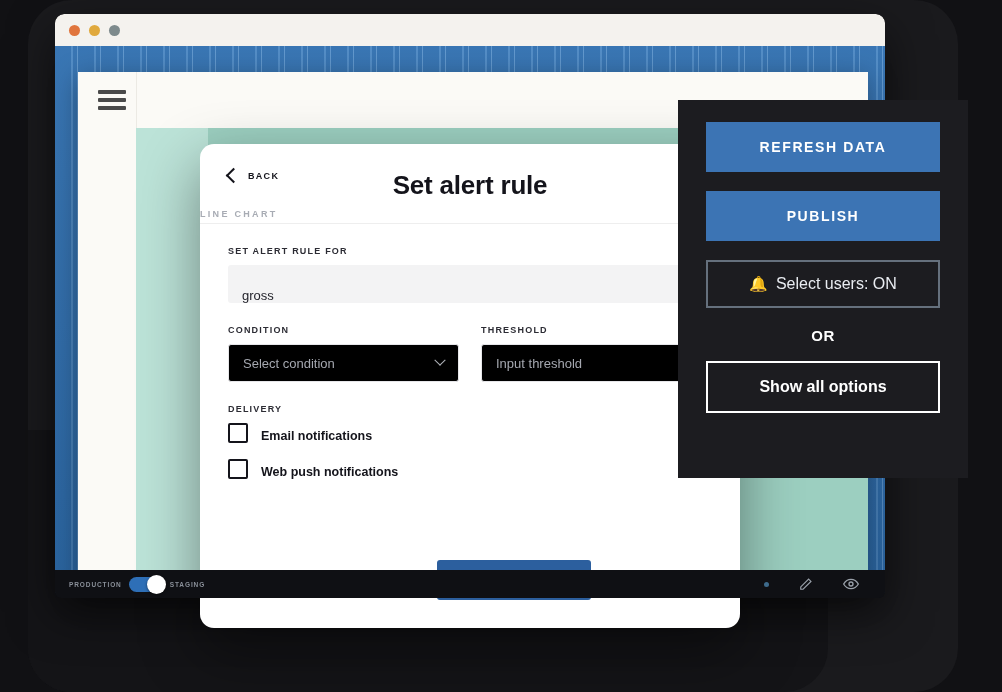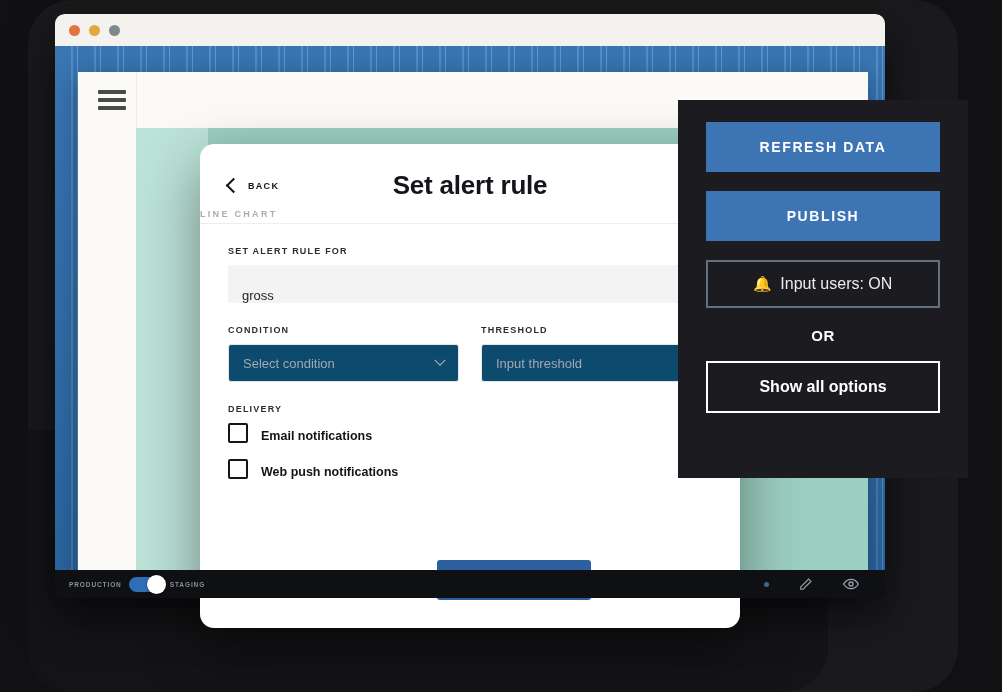--- a/index.html
+++ b/index.html
@@ -170,21 +170,21 @@
     box-shadow: 0 22px 60px rgba(0,0,0,0.42);
     z-index: 5;
     overflow: hidden;
   }
   .modal-header {
     position: relative;
     height: 80px;
     border-bottom: 1px solid #eeeeee;
   }
   .back-btn {
-    position: absolute; left: 28px; top: 36px;
+    position: absolute; left: 28px; top: 26px;
     display: flex; align-items: center; gap: 9px;
     cursor: pointer;
   }
   .chev {
     display: inline-block;
     width: 11px; height: 11px;
     border-left: 2.4px solid #14141b;
     border-bottom: 2.4px solid #14141b;
     transform: rotate(45deg);
   }
@@ -221,21 +221,21 @@
   }
   .row { display: flex; gap: 22px; margin-bottom: 22px; }
   .col { flex: 1; }
   .select-field, .input-field {
     height: 38px;
     border: 1px solid #e6e6e9;
     border-radius: 3px;
     display: flex; align-items: center;
     padding: 0 14px;
     font-size: 13px; color: #a5a8b0;
-    background: #0c4a6e;
+    background: #000000;
     position: relative;
   }
   .caret {
     margin-left: auto;
     width: 8px; height: 8px;
     border-left: 1.6px solid #b0b3ba;
     border-bottom: 1.6px solid #b0b3ba;
     transform: rotate(-45deg) translate(2px,-2px);
   }
   .check-row {
@@ -430,19 +430,19 @@
       <button class="save-btn">SAVE CHANGES</button>
     </div>
 
   </div>
 
   <div class="opts">
     <button class="opt-btn btn-primary">REFRESH DATA</button>
     <button class="opt-btn btn-primary">PUBLISH</button>
     <button class="opt-btn btn-notify">
       <span class="bell">🔔</span>
-      <span>Input users: ON</span>
+      <span>Select users: ON</span>
     </button>
     <div class="or-text">OR</div>
     <button class="opt-btn btn-outline">Show all options</button>
   </div>
 
 </div>
 
 </body></html>

